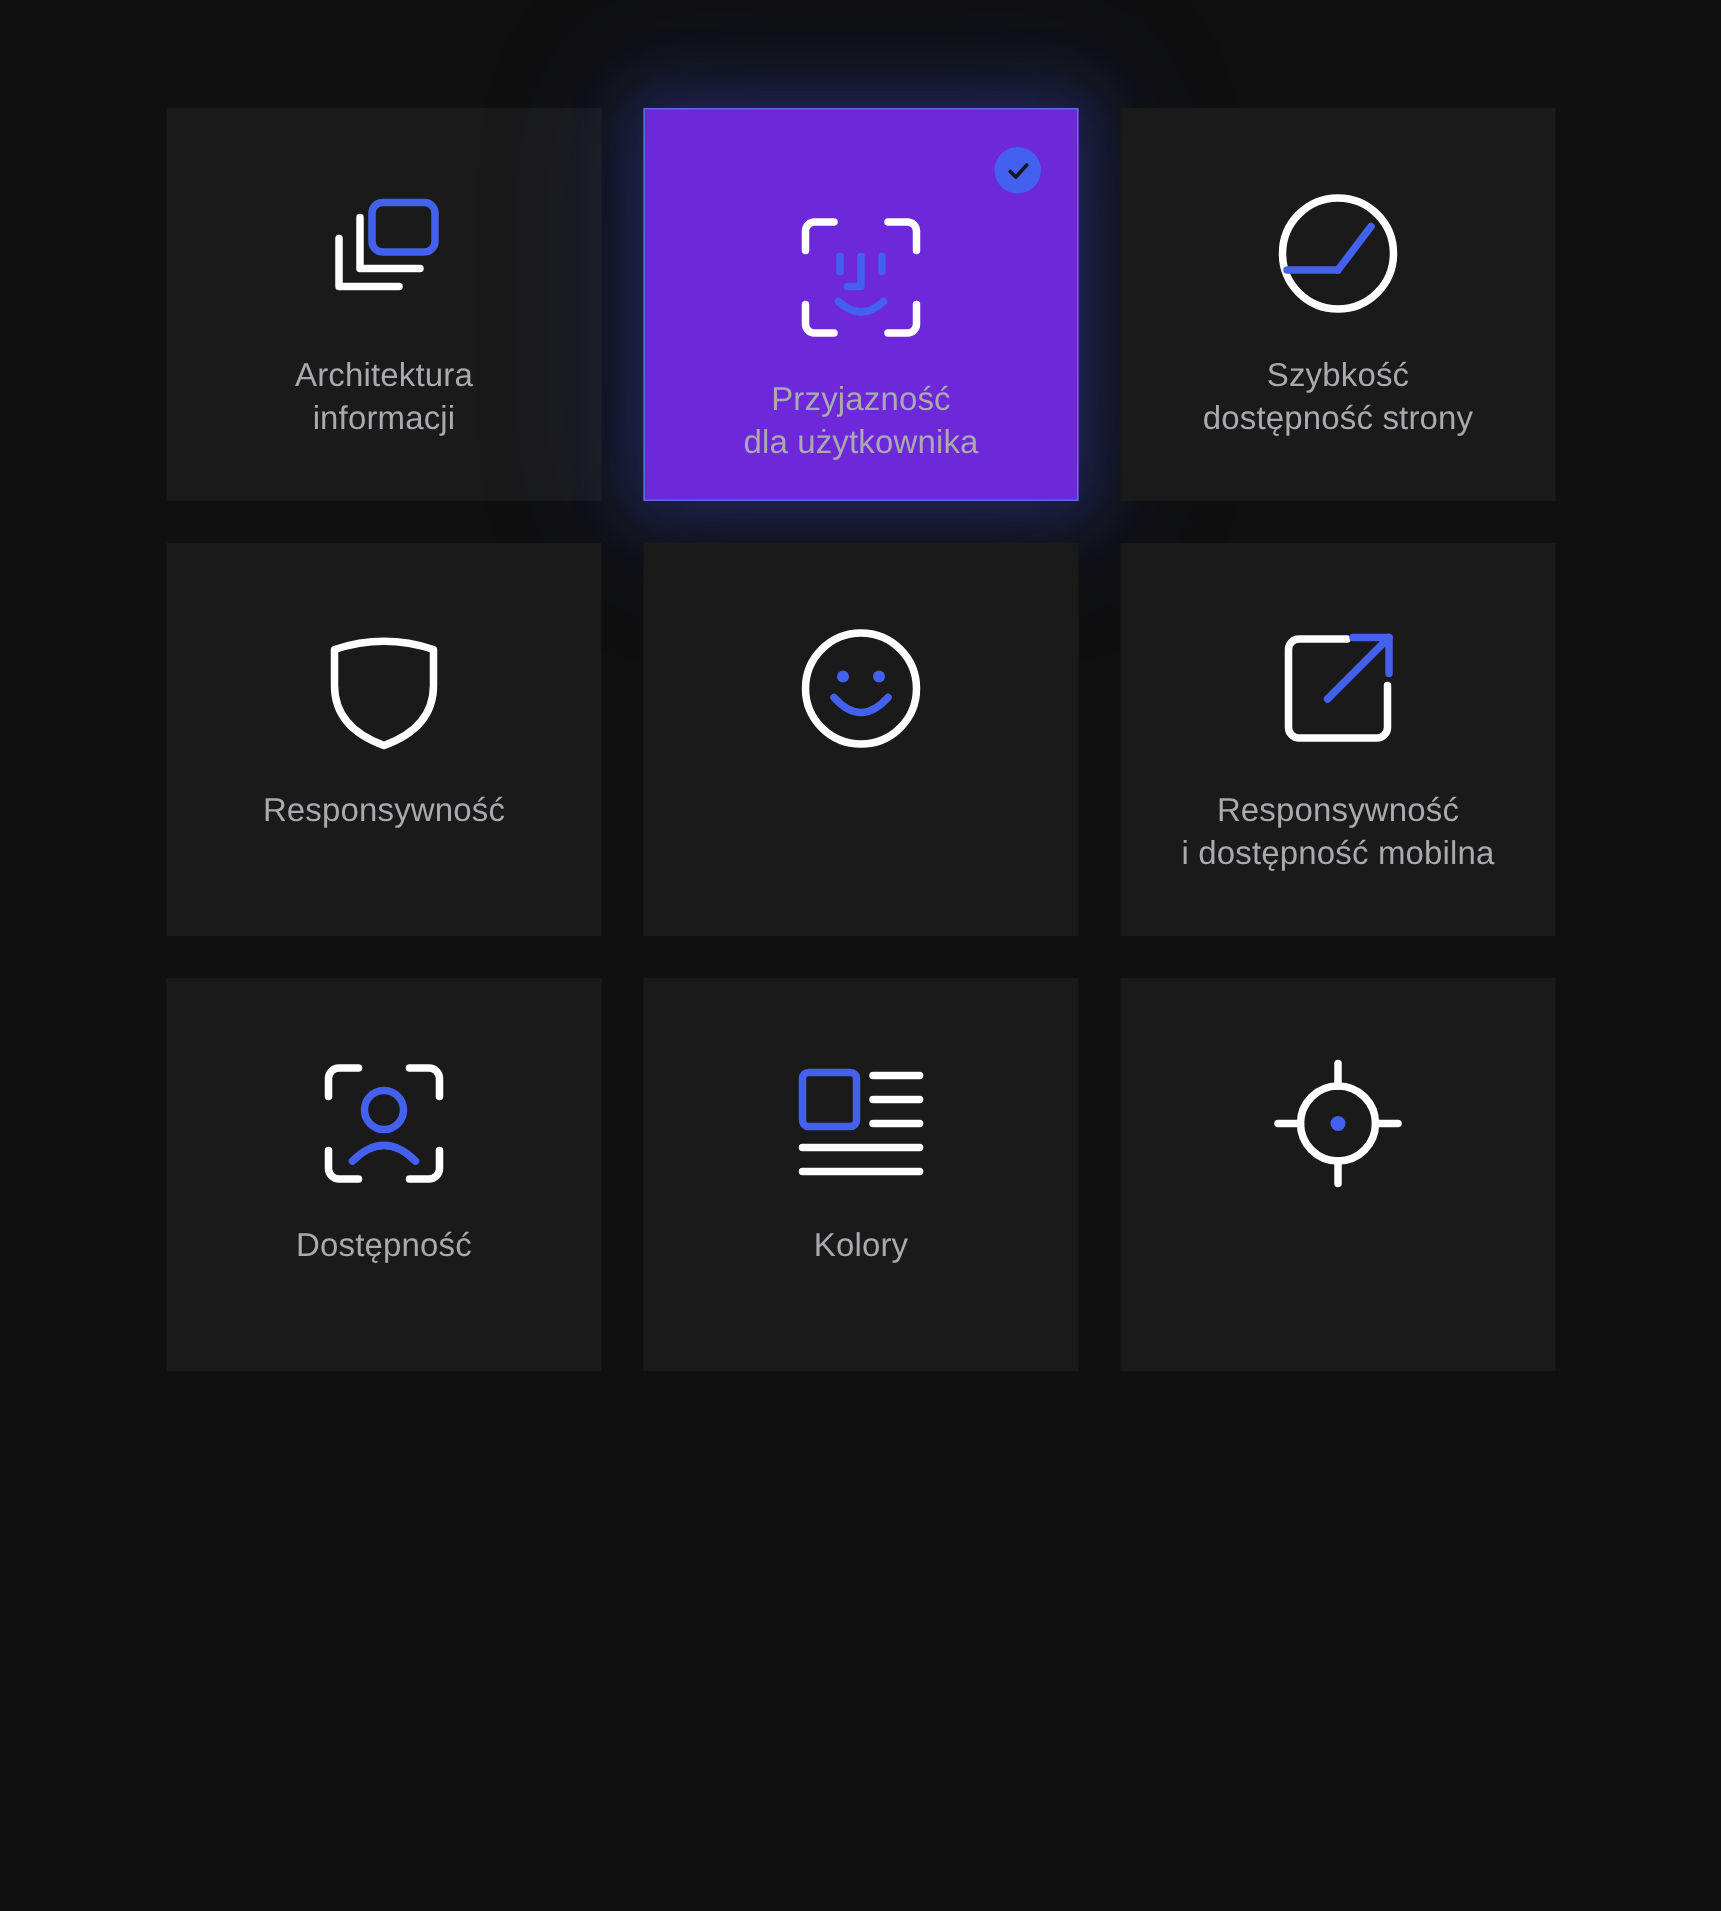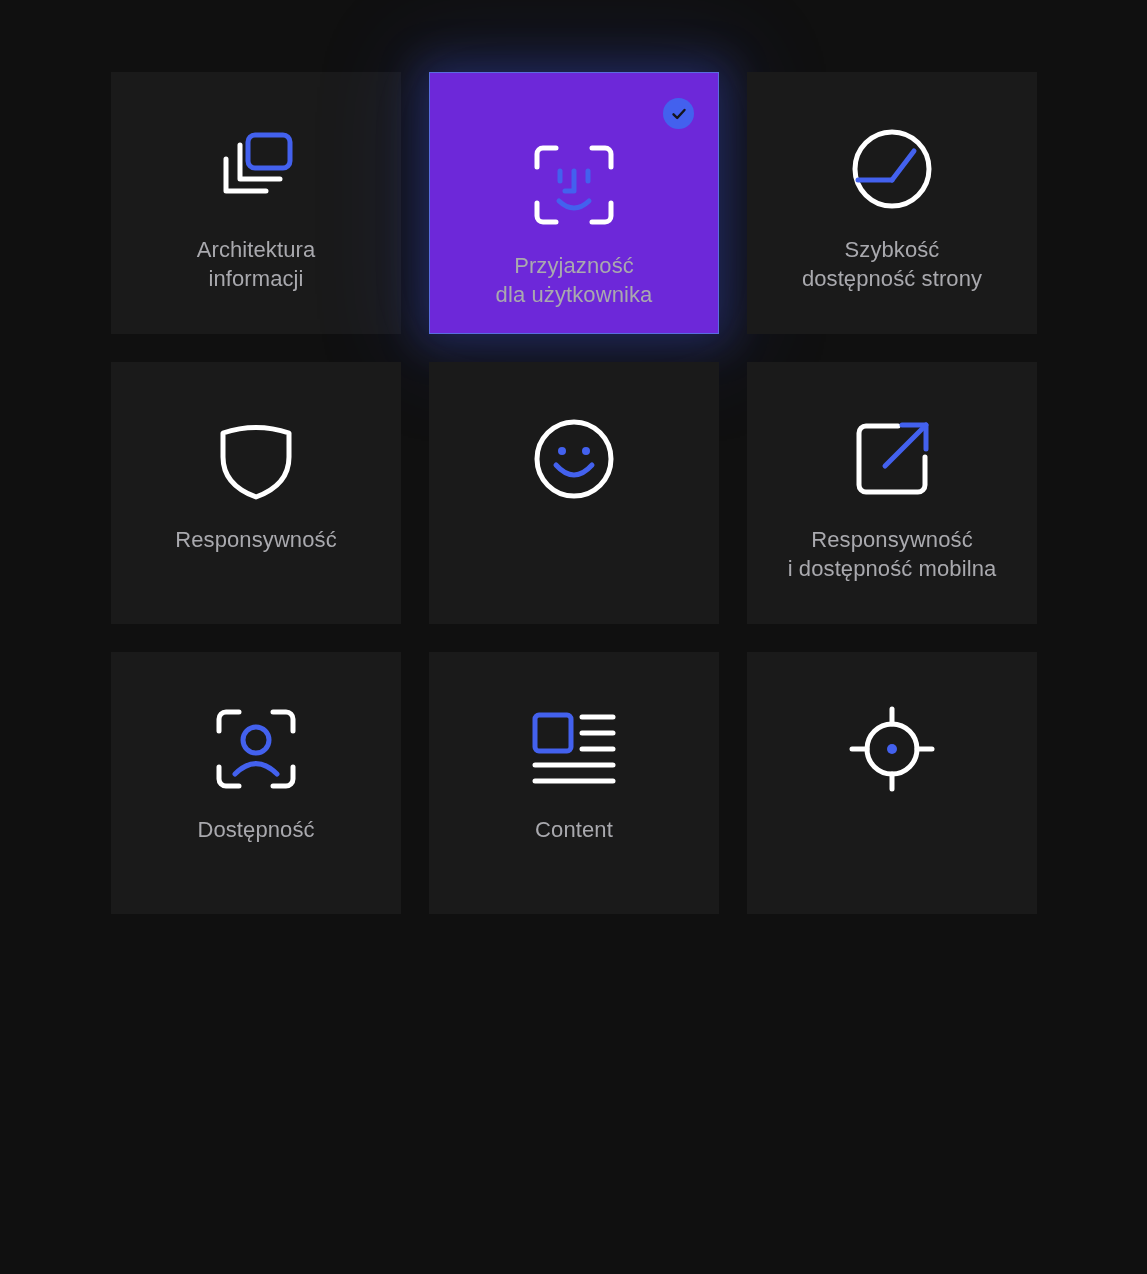--- a/index.html
+++ b/index.html
@@ -173,21 +173,21 @@
       <div class="icon-wrap">
         <svg width="84" height="84" viewBox="0 0 84 84" fill="none">
         <rect x="3" y="8" width="36" height="36" rx="4" stroke="#4361ee" stroke-width="5"></rect>
         <path d="M50 10 H81" stroke="#ffffff" stroke-width="5" stroke-linecap="round"></path>
         <path d="M50 26 H81" stroke="#ffffff" stroke-width="5" stroke-linecap="round"></path>
         <path d="M50 42 H81" stroke="#ffffff" stroke-width="5" stroke-linecap="round"></path>
         <path d="M3 58 H81" stroke="#ffffff" stroke-width="5" stroke-linecap="round"></path>
         <path d="M3 74 H81" stroke="#ffffff" stroke-width="5" stroke-linecap="round"></path>
       </svg>
       </div>
-      <div class="card-label">Content</div>
+      <div class="card-label">Kolory</div>
     </div>
     <div class="card">
       <div class="icon-wrap">
         <svg width="84" height="84" viewBox="0 0 84 84" fill="none">
         <circle cx="42" cy="42" r="25" stroke="#ffffff" stroke-width="5"></circle>
         <path d="M42 2 V17" stroke="#ffffff" stroke-width="5" stroke-linecap="round"></path>
         <path d="M42 67 V82" stroke="#ffffff" stroke-width="5" stroke-linecap="round"></path>
         <path d="M2 42 H17" stroke="#ffffff" stroke-width="5" stroke-linecap="round"></path>
         <path d="M67 42 H82" stroke="#ffffff" stroke-width="5" stroke-linecap="round"></path>
         <circle cx="42" cy="42" r="5" fill="#4361ee"></circle>

